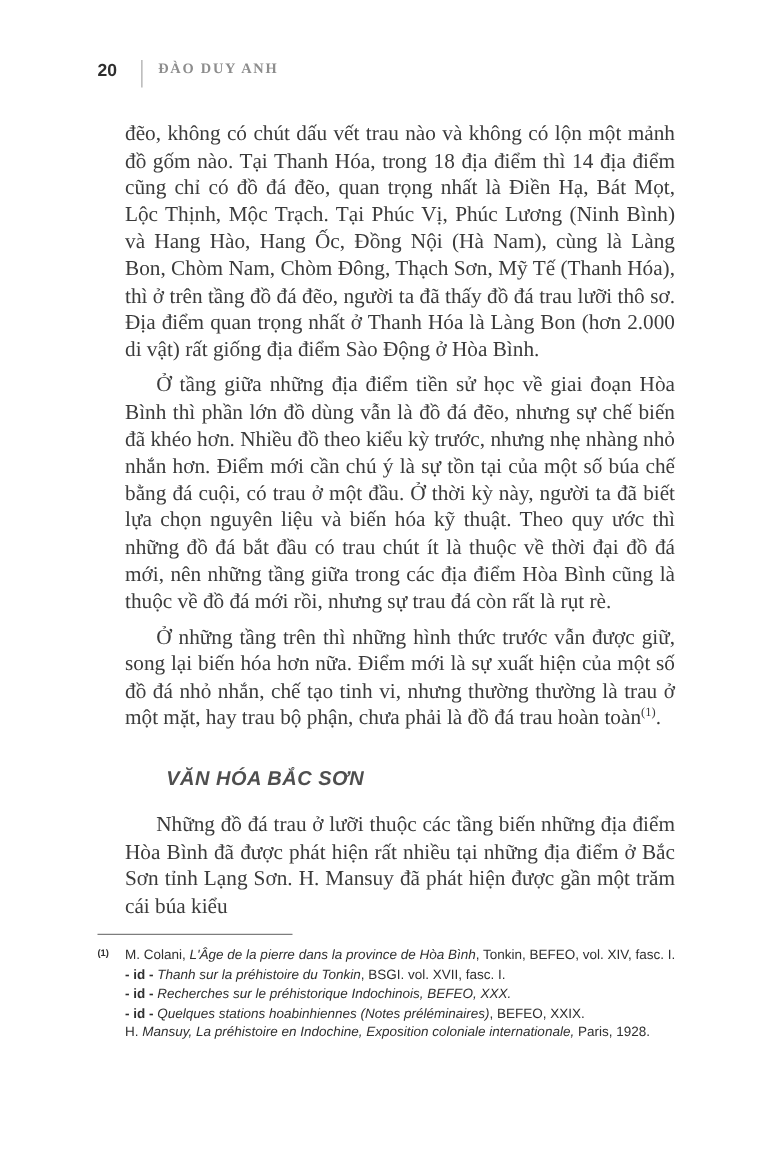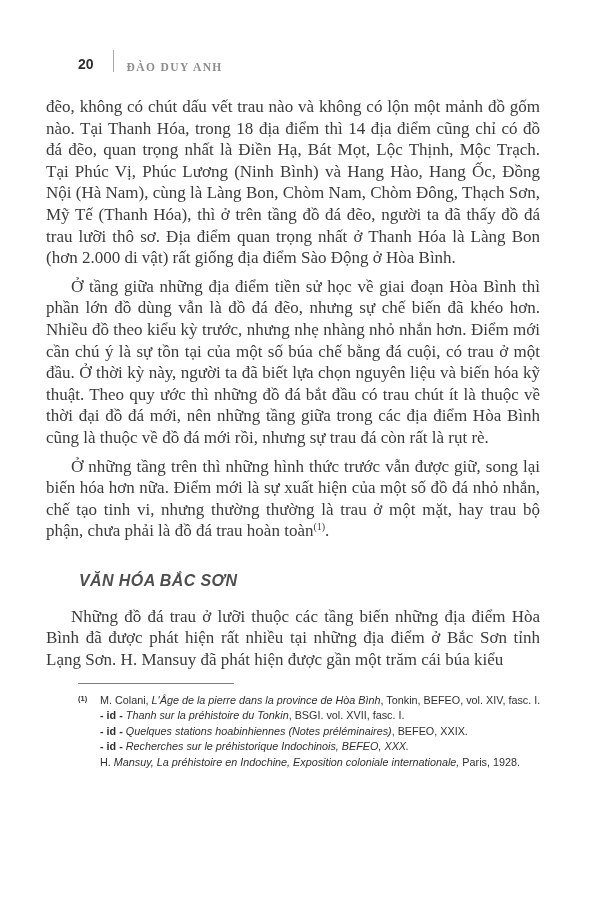--- a/index.html
+++ b/index.html
@@ -11,21 +11,21 @@
     position: relative;
     width: 612px;
     height: 922px;
     background: #ffffff;
     overflow: hidden;
     font-family: "Liberation Serif", serif;
   }
   
   .page-header {
     display: flex;
-    align-items: flex-end;
+    align-items: flex-start;
     padding: 48px 72px 0 78px;
     height: 24px;
   }
   .page-number {
     font-family: "Liberation Sans", sans-serif;
     font-weight: 700;
     font-size: 14px;
     color: #2e2e2e;
   }
   .header-divider {
@@ -37,21 +37,21 @@
   .running-title {
     font-family: "Liberation Serif", serif;
     font-size: 11.5px;
     letter-spacing: 1.4px;
     color: #8d8d8d;
     font-weight: 600;
     transform: translateY(1px);
   }
   
   .content {
-    padding: 24px 72px 0 46px;
+    padding: 24px 72px 0 100px;
     color: #3b3b3b;
   }
   .content p {
     margin: 0 0 7px 0;
     font-size: 17px;
     line-height: 21.6px;
     text-align: justify;
     text-indent: 25px;
   }
   .content p.no-indent { text-indent: 0; }
@@ -122,23 +122,23 @@
   <div class="footnote-separator"></div>
 
   <div class="footnotes">
     <div class="fn-line">
       <span class="fn-marker">(1)</span><span class="rm">M. Colani, </span><span class="it">L'Âge de la pierre dans la province de Hòa Bình</span><span class="rm">, Tonkin, BEFEO, vol. XIV, fasc. I.</span>
     </div>
     <div class="fn-line">
       <span class="rm bd">- id - </span><span class="it">Thanh sur la préhistoire du Tonkin</span><span class="rm">, BSGI. vol. XVII, fasc. I.</span>
     </div>
     <div class="fn-line">
-      <span class="rm bd">- id - </span><span class="it">Quelques stations hoabinhiennes (Notes préléminaires)</span><span class="rm">, BEFEO, XXIX.</span>
+      <span class="rm bd">- id - </span><span class="it">Recherches sur le préhistorique Indochinois, BEFEO, XXX.</span><span class="rm"></span>
     </div>
     <div class="fn-line">
-      <span class="rm bd">- id - </span><span class="it">Recherches sur le préhistorique Indochinois, BEFEO, XXX.</span><span class="rm"></span>
+      <span class="rm bd">- id - </span><span class="it">Quelques stations hoabinhiennes (Notes préléminaires)</span><span class="rm">, BEFEO, XXIX.</span>
     </div>
     <div class="fn-line">
       <span class="rm">H. </span><span class="it">Mansuy, La préhistoire en Indochine, Exposition coloniale internationale,</span><span class="rm"> Paris, 1928.</span>
     </div>
   </div>
 
 </div>
 
 </body></html>

